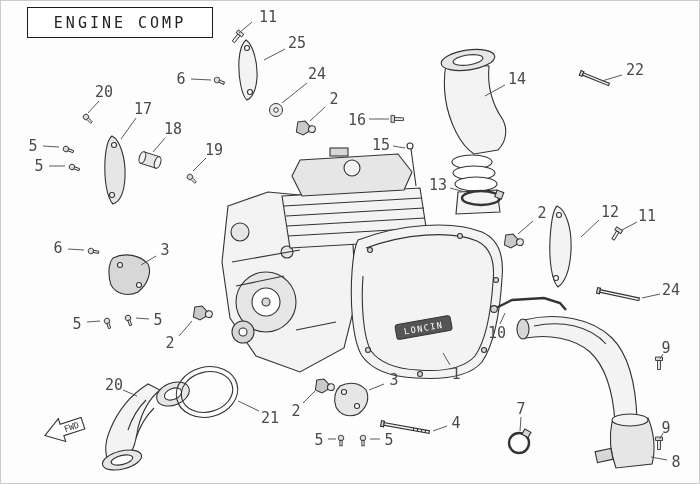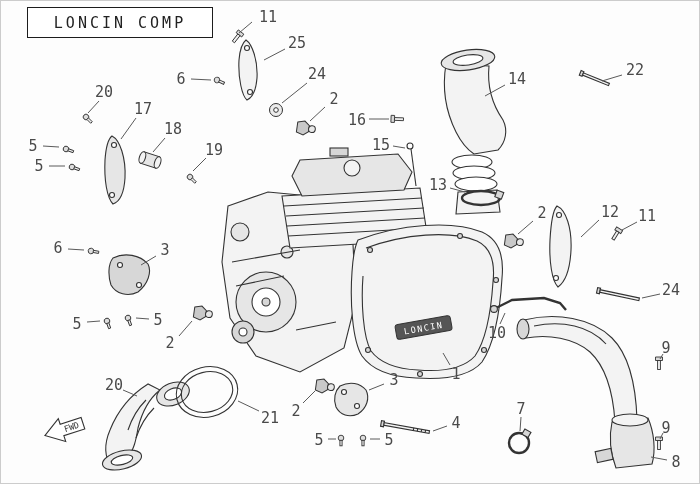--- a/index.html
+++ b/index.html
@@ -284,16 +284,16 @@
         <line x1="521" y1="417" x2="520" y2="431" class="leader"></line>
         <text x="521" y="409" class="callout">7</text>
         <line x1="667" y1="460" x2="651" y2="457" class="leader"></line>
         <text x="676" y="462" class="callout">8</text>
         <line x1="663" y1="433" x2="660" y2="439" class="leader"></line>
         <text x="666" y="428" class="callout">9</text>
       </g>
   </svg>
 
   <div id="title-box">
-    <span>LONCIN COMP</span>
+    <span>ENGINE COMP</span>
   </div>
 
 </div>
 
 </body></html>

